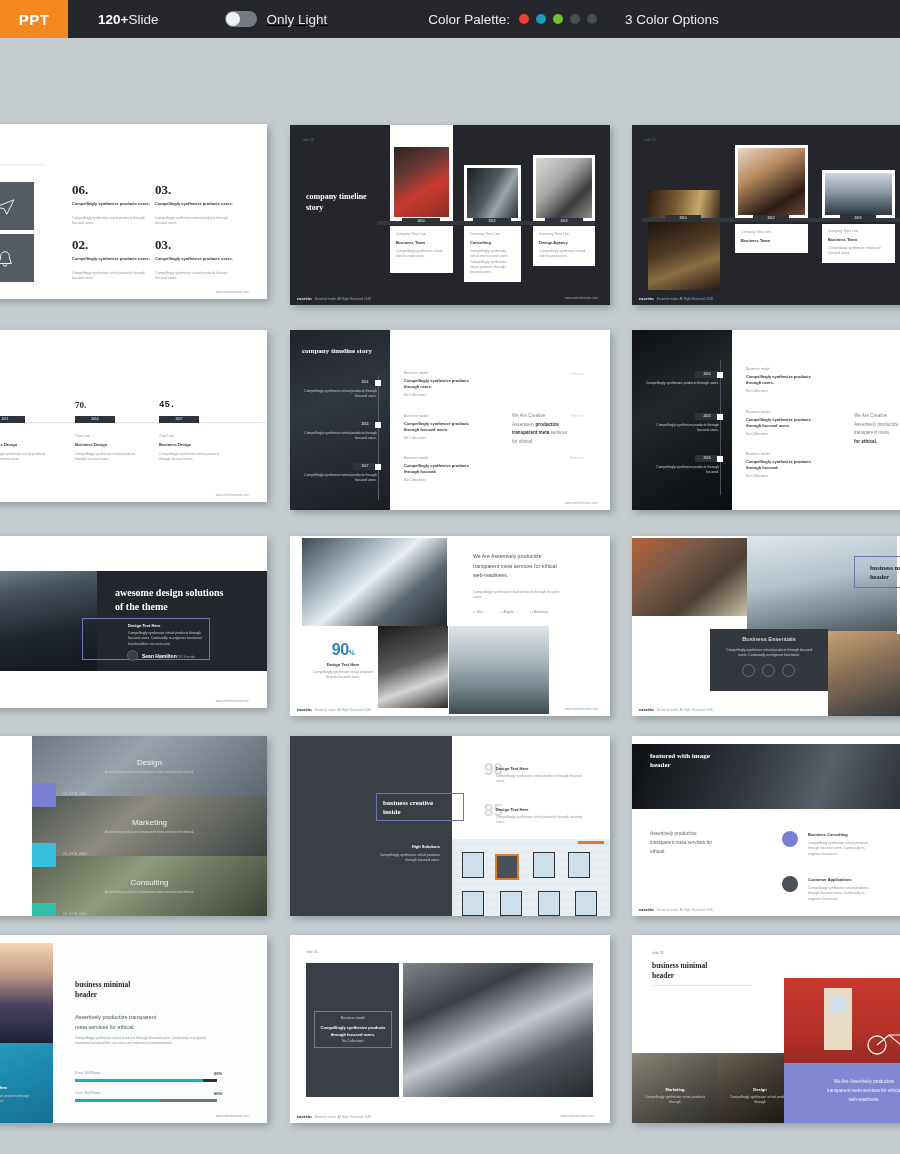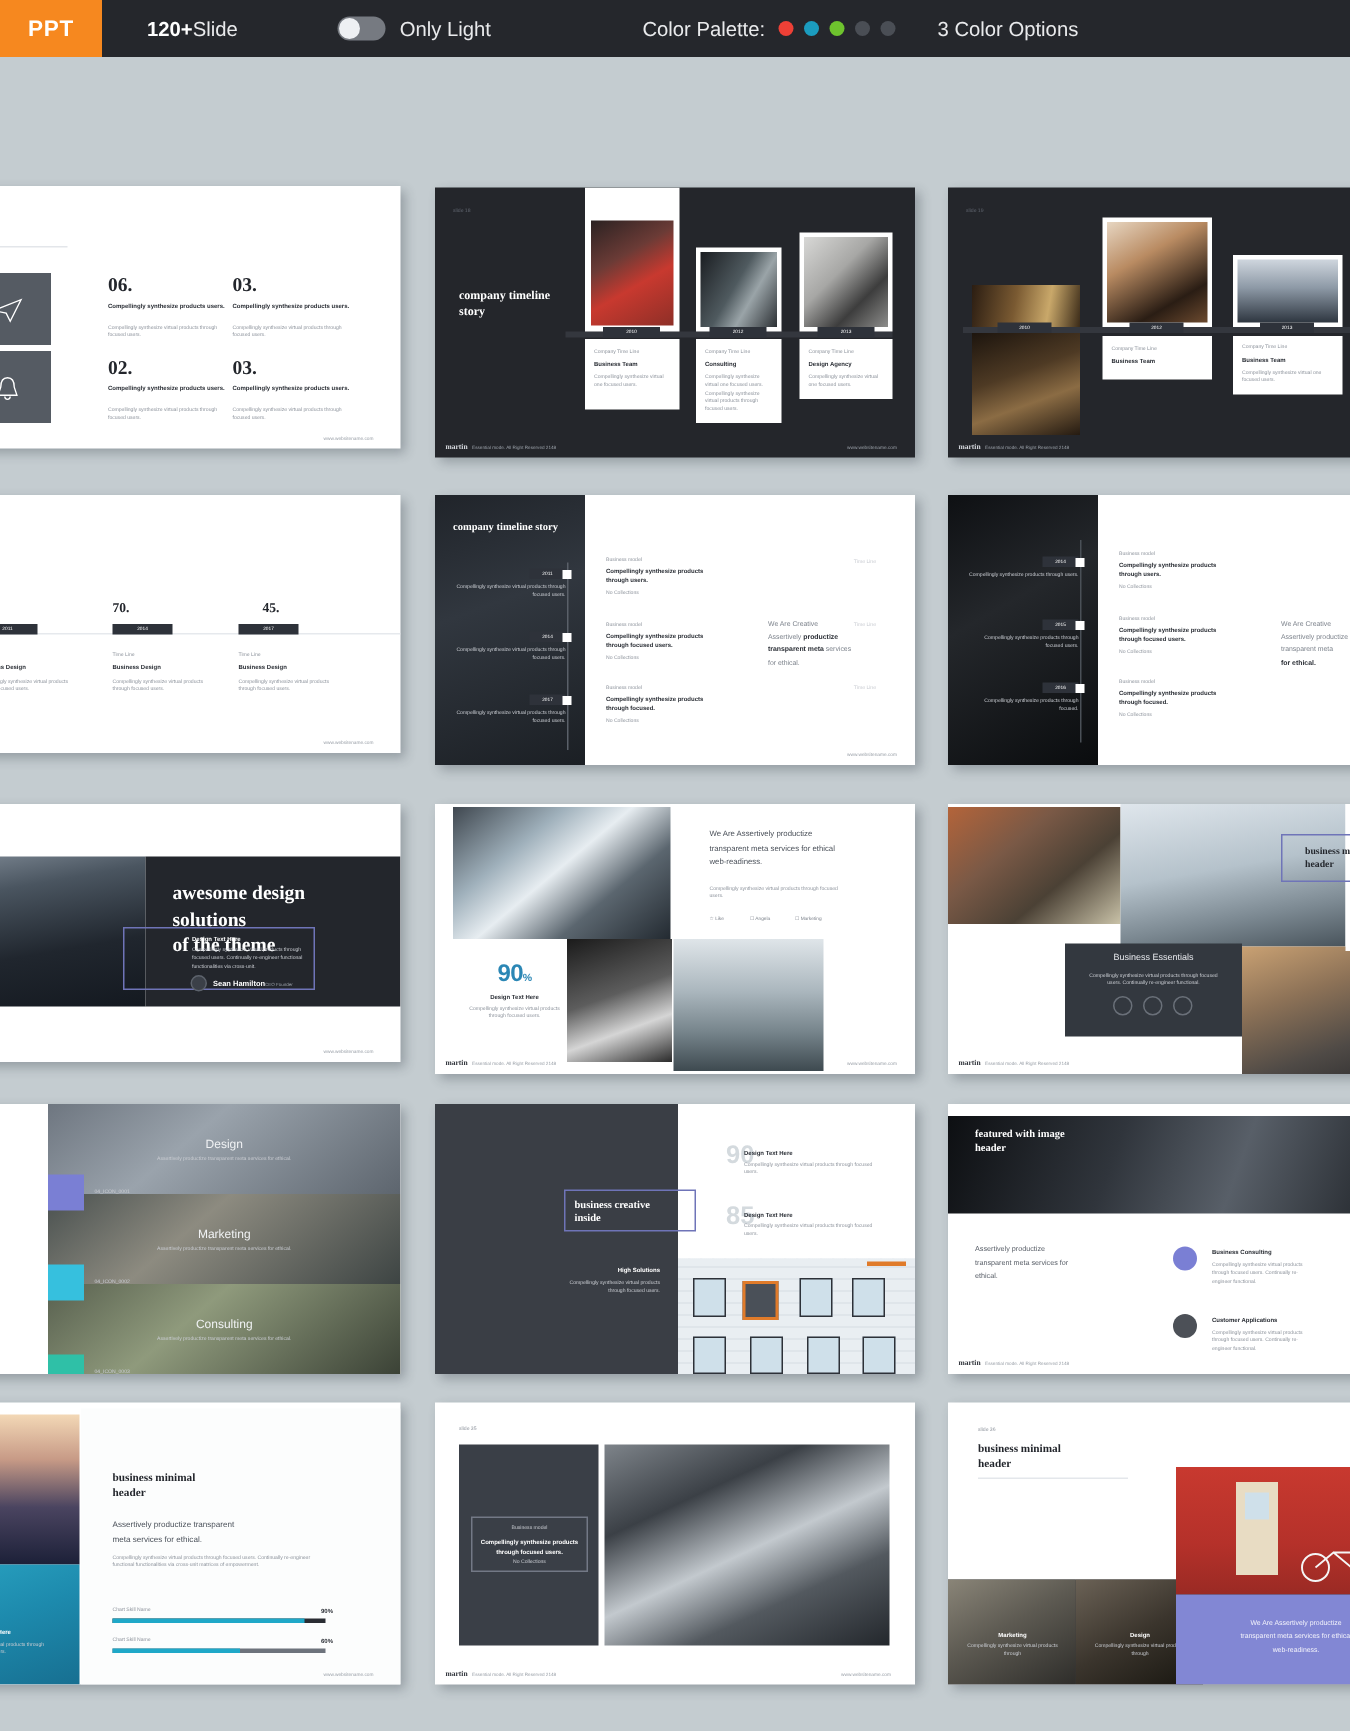--- a/index.html
+++ b/index.html
@@ -18,21 +18,21 @@
   }
   .ppt-logo{
     width:68px; height:38px; background:#f6881f; color:#fff;
     display:flex; align-items:center; justify-content:center;
     font-weight:bold; font-size:15px; letter-spacing:.5px;
   }
   .tb-item{ display:flex; align-items:flex-end; color:#e9eaec; font-size:13.5px; }
   .tb-slide{ margin-left:30px; }
   .tb-slide b{ font-weight:bold; color:#ffffff; }
   .tb-slide span{ font-weight:normal; }
-  .toggle-wrap{ margin-left:67px; display:flex; align-items:center; gap:9px; }
+  .toggle-wrap{ margin-left:67px; display:flex; align-items:center; gap:9px;text-decoration:underline; }
   .toggle{
     width:32px; height:16px; border-radius:9px; background:#767a81;
     position:relative; flex:none;
   }
   .toggle .knob{
     position:absolute; left:1px; top:1px; width:14px; height:14px;
     border-radius:50%; background:#eef0f3;
   }
   .tb-palette{ margin-left:101px; display:flex; align-items:center; gap:9px; }
   .dots{ display:flex; gap:7px; align-items:center; }
@@ -221,21 +221,21 @@
 
   <div class="t b" style="left:88px;top:112px;">Business Design</div>
   <div class="t" style="left:88px;top:122px;width:62px;">Compellingly synthesize virtual products through focused users.</div>
 
   <div class="num" style="left:178px;top:70px;font-size:9px;">70.</div>
   <div class="tag" style="left:178px;top:86px;width:40px;">2014</div>
   <div class="t" style="left:178px;top:104px;">Time Line</div>
   <div class="t b" style="left:178px;top:112px;">Business Design</div>
   <div class="t" style="left:178px;top:122px;width:62px;">Compellingly synthesize virtual products through focused users.</div>
 
-  <div class="num" style="left:278px;top:70px;font-size:9px;">45.</div>
+  <div class="num" style="left:262px;top:70px;font-size:9px;font-family:Liberation Mono, monospace;">45.</div>
   <div class="tag" style="left:262px;top:86px;width:40px;">2017</div>
   <div class="t" style="left:262px;top:104px;">Time Line</div>
   <div class="t b" style="left:262px;top:112px;">Business Design</div>
   <div class="t" style="left:262px;top:122px;width:62px;">Compellingly synthesize virtual products through focused users.</div>
 
   <div class="foot" style="right:18px;">www.websitename.com</div>
 </div>
 
 <div class="slide" style="left:290px; top:292px; width:320px; height:180px;">
   <div style="position:absolute;left:0;top:0;width:100px;height:180px;background:linear-gradient(160deg,#20242a 0%,#31373f 40%,#1b1f24 100%);"></div>
@@ -310,21 +310,21 @@
     <span>We Are Creative</span><br>
     <span>Assertively productize</span><br>
     <span>transparent meta</span><br>
     <b style="color:#2b2f36;">for ethical.</b>
   </div>
 </div>
 
 <div class="slide" style="left:-103px; top:498px; width:370px; height:172px;">
   <div style="position:absolute;left:0;top:35px;width:200px;height:100px;background:linear-gradient(170deg,#8f9aa6 0%,#4a5560 30%,#20262e 65%,#141920 100%);"></div>
   <div style="position:absolute;left:200px;top:35px;width:170px;height:100px;background:#23262c;"></div>
-  <div class="hdr w" style="left:218px;top:50px;width:130px;font-size:13px;">
+  <div class="hdr w" style="left:218px;top:50px;width:130px;font-size:10px;">
     <span>awesome design solutions</span><br><span>of the theme</span>
   </div>
   <div class="box-outline" style="left:185px;top:82px;width:128px;height:42px;"></div>
   <div class="t wb" style="left:231px;top:87px;">Design Text Here</div>
   <div class="t w" style="left:231px;top:95px;width:78px;">Compellingly synthesize virtual products through focused users. Continually re-engineer functional functionalities via cross-unit.</div>
   <div class="circ" style="left:230px;top:114px;width:11px;height:11px;background:#3b4048;border:1px solid #5d636c;"></div>
   <div class="t wb" style="left:245px;top:117px;font-size:5px;">
     <span>Sean Hamilton</span><span style="font-weight:normal;font-size:3px;color:#9aa0a8;">CEO Founder</span>
   </div>
 

